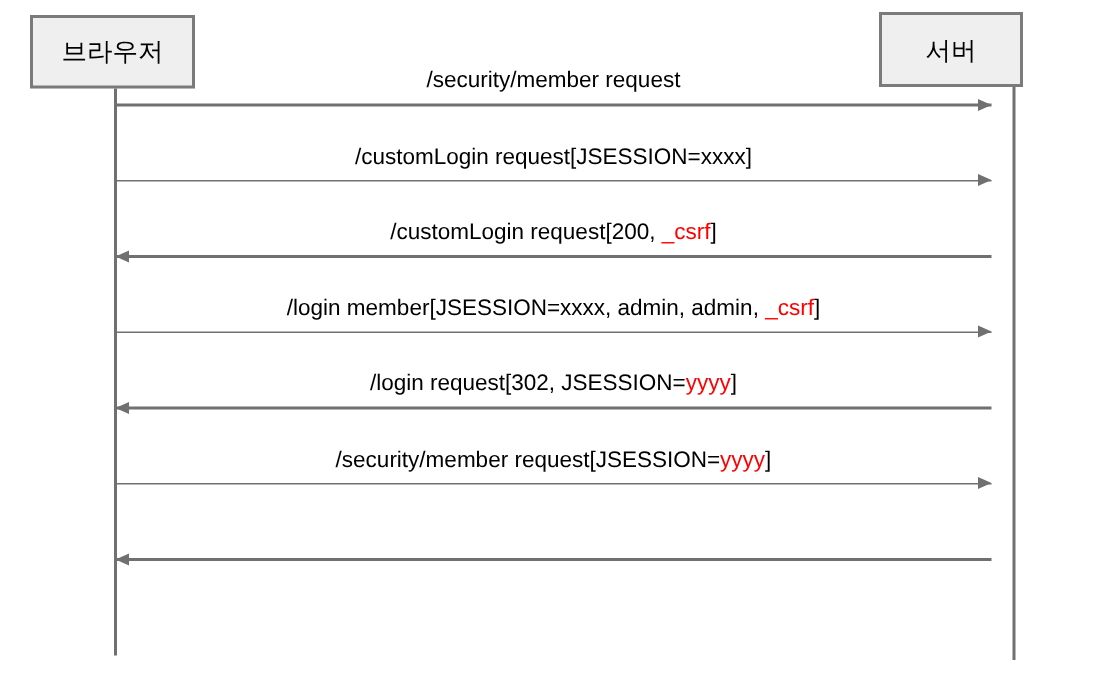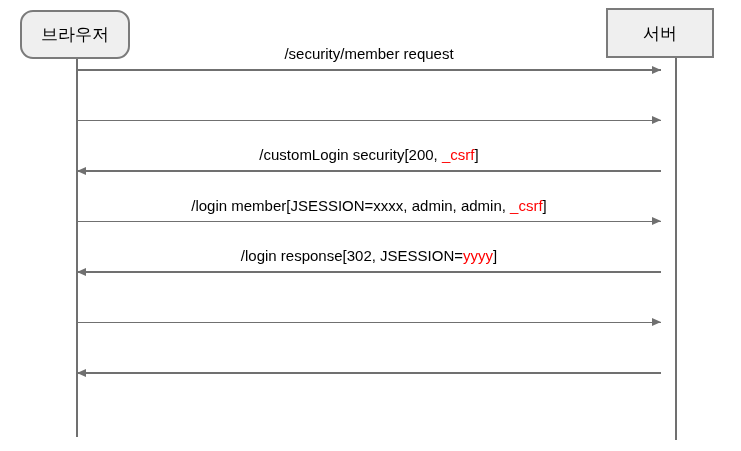--- a/index.html
+++ b/index.html
@@ -20,22 +20,22 @@
     position: absolute;
     box-sizing: border-box;
     background: var(--box-fill, #efefef);
     border: 2px solid var(--box-border, #7b7b7b);
     display: flex;
     align-items: center;
     justify-content: center;
     font-size: 17px;
     color: var(--text, #000);
   }
-  .actor-browser { left: 20px; top: 10px; width: 110px; height: 49px; border-radius: 13px; }
-  .actor-server  { left: 606px; top: 8px; width: 108px; height: 50px; }
+  .actor-browser { left: 20px; top: 10px; width: 110px; height: 49px; }
+  .actor-server  { left: 586px; top: 8px; width: 96px; height: 50px; }
   .lifeline {
     position: absolute;
     width: 1.5px;
     background: var(--line, #707070);
   }
   .lifeline-browser { left: 76px;  top: 59px; height: 378px; }
   .lifeline-server  { left: 675px; top: 58px; height: 382px; }
   .messages {
     position: absolute;
     left: 77px;
@@ -91,34 +91,36 @@
     <span>서버</span>
   </div>
   <div class="lifeline lifeline-browser"></div>
   <div class="lifeline lifeline-server"></div>
   <div class="messages" id="messages">
       <div class="message dir-right">
         <div class="msg-label"><span>/security/member request</span></div>
         <div class="msg-line"></div>
       </div>
       <div class="message dir-right">
+        <div class="msg-label"><span>/customLogin request[JSESSION=xxxx]</span></div>
         <div class="msg-line"></div>
       </div>
       <div class="message dir-left">
-        <div class="msg-label"><span>/customLogin security[200, </span><span class="red">_csrf</span><span>]</span></div>
+        <div class="msg-label"><span>/customLogin request[200, </span><span class="red">_csrf</span><span>]</span></div>
         <div class="msg-line"></div>
       </div>
       <div class="message dir-right">
         <div class="msg-label"><span>/login member[JSESSION=xxxx, admin, admin, </span><span class="red">_csrf</span><span>]</span></div>
         <div class="msg-line"></div>
       </div>
       <div class="message dir-left">
-        <div class="msg-label"><span>/login response[302, JSESSION=</span><span class="red">yyyy</span><span>]</span></div>
+        <div class="msg-label"><span>/login request[302, JSESSION=</span><span class="red">yyyy</span><span>]</span></div>
         <div class="msg-line"></div>
       </div>
       <div class="message dir-right">
+        <div class="msg-label"><span>/security/member request[JSESSION=</span><span class="red">yyyy</span><span>]</span></div>
         <div class="msg-line"></div>
       </div>
       <div class="message dir-left">
         <div class="msg-line"></div>
       </div>
     </div>
 </div>
 
 </body></html>

